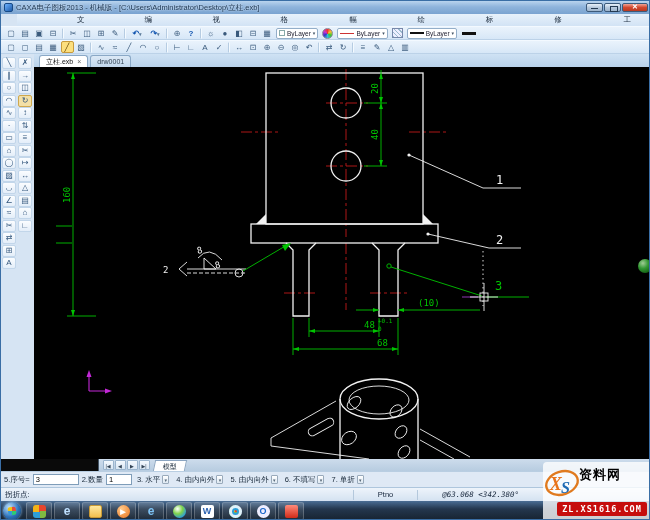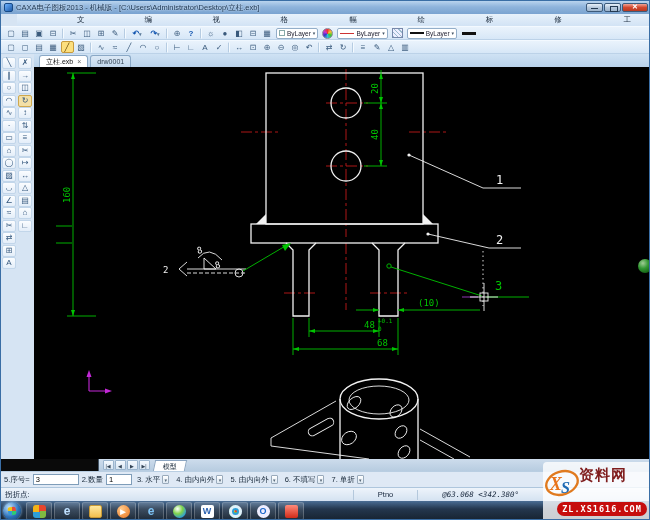--- a/index.html
+++ b/index.html
@@ -138,24 +138,24 @@
   .ic-sphere{background:radial-gradient(circle at 35% 30%,#fff,#7fd24a 40%,#2e9fd8 75%,#1a5a90);border-radius:50%;}
   .ic-doc{background:#fff;color:#2b62b0;border-radius:2px;font-size:9px;}
   .ic-chrome{background:conic-gradient(#e8452c 0 33%,#7fbb42 33% 66%,#f5b417 66%);border-radius:50%;
     box-shadow:inset 0 0 0 3px rgba(255,255,255,.85), inset 0 0 0 5px #2e9fd8;}
   .ic-ring{background:#eef;border-radius:50%;color:#1b66c9;font-size:9px;}
   .ic-red{background:linear-gradient(#ff8a7a,#d22b18);border-radius:2px;}
 
   
   .watermark{position:absolute;right:0;bottom:0;width:106px;height:57px;z-index:60;
     background:rgba(255,255,255,.78);border-radius:4px 0 0 0;}
-  .wm-site{position:absolute;left:36px;top:4px;font-size:15px;font-weight:bold;color:#7f1d1d;
+  .wm-site{position:absolute;left:36px;top:4px;font-size:13px;font-weight:bold;color:#000000;
     font-family:"Liberation Serif",serif;letter-spacing:1px;}
   .wm-banner{position:absolute;left:14px;bottom:3px;right:2px;height:14px;background:#c60d0d;color:#fff;
-    font-size:8.5px;font-weight:bold;line-height:14px;text-align:center;letter-spacing:1px;border-radius:7px;
+    font-size:8.5px;font-weight:bold;line-height:14px;text-align:center;letter-spacing:1px;border-radius:2px;
     font-family:"DejaVu Sans Mono",monospace;}
   .wm-logo{position:absolute;left:0px;top:2px;width:38px;height:38px;}
 </style>
 </head>
 <body>
 
 <div class="app">
 
   <div class="titlebar">
     <div class="app-icon"></div>

